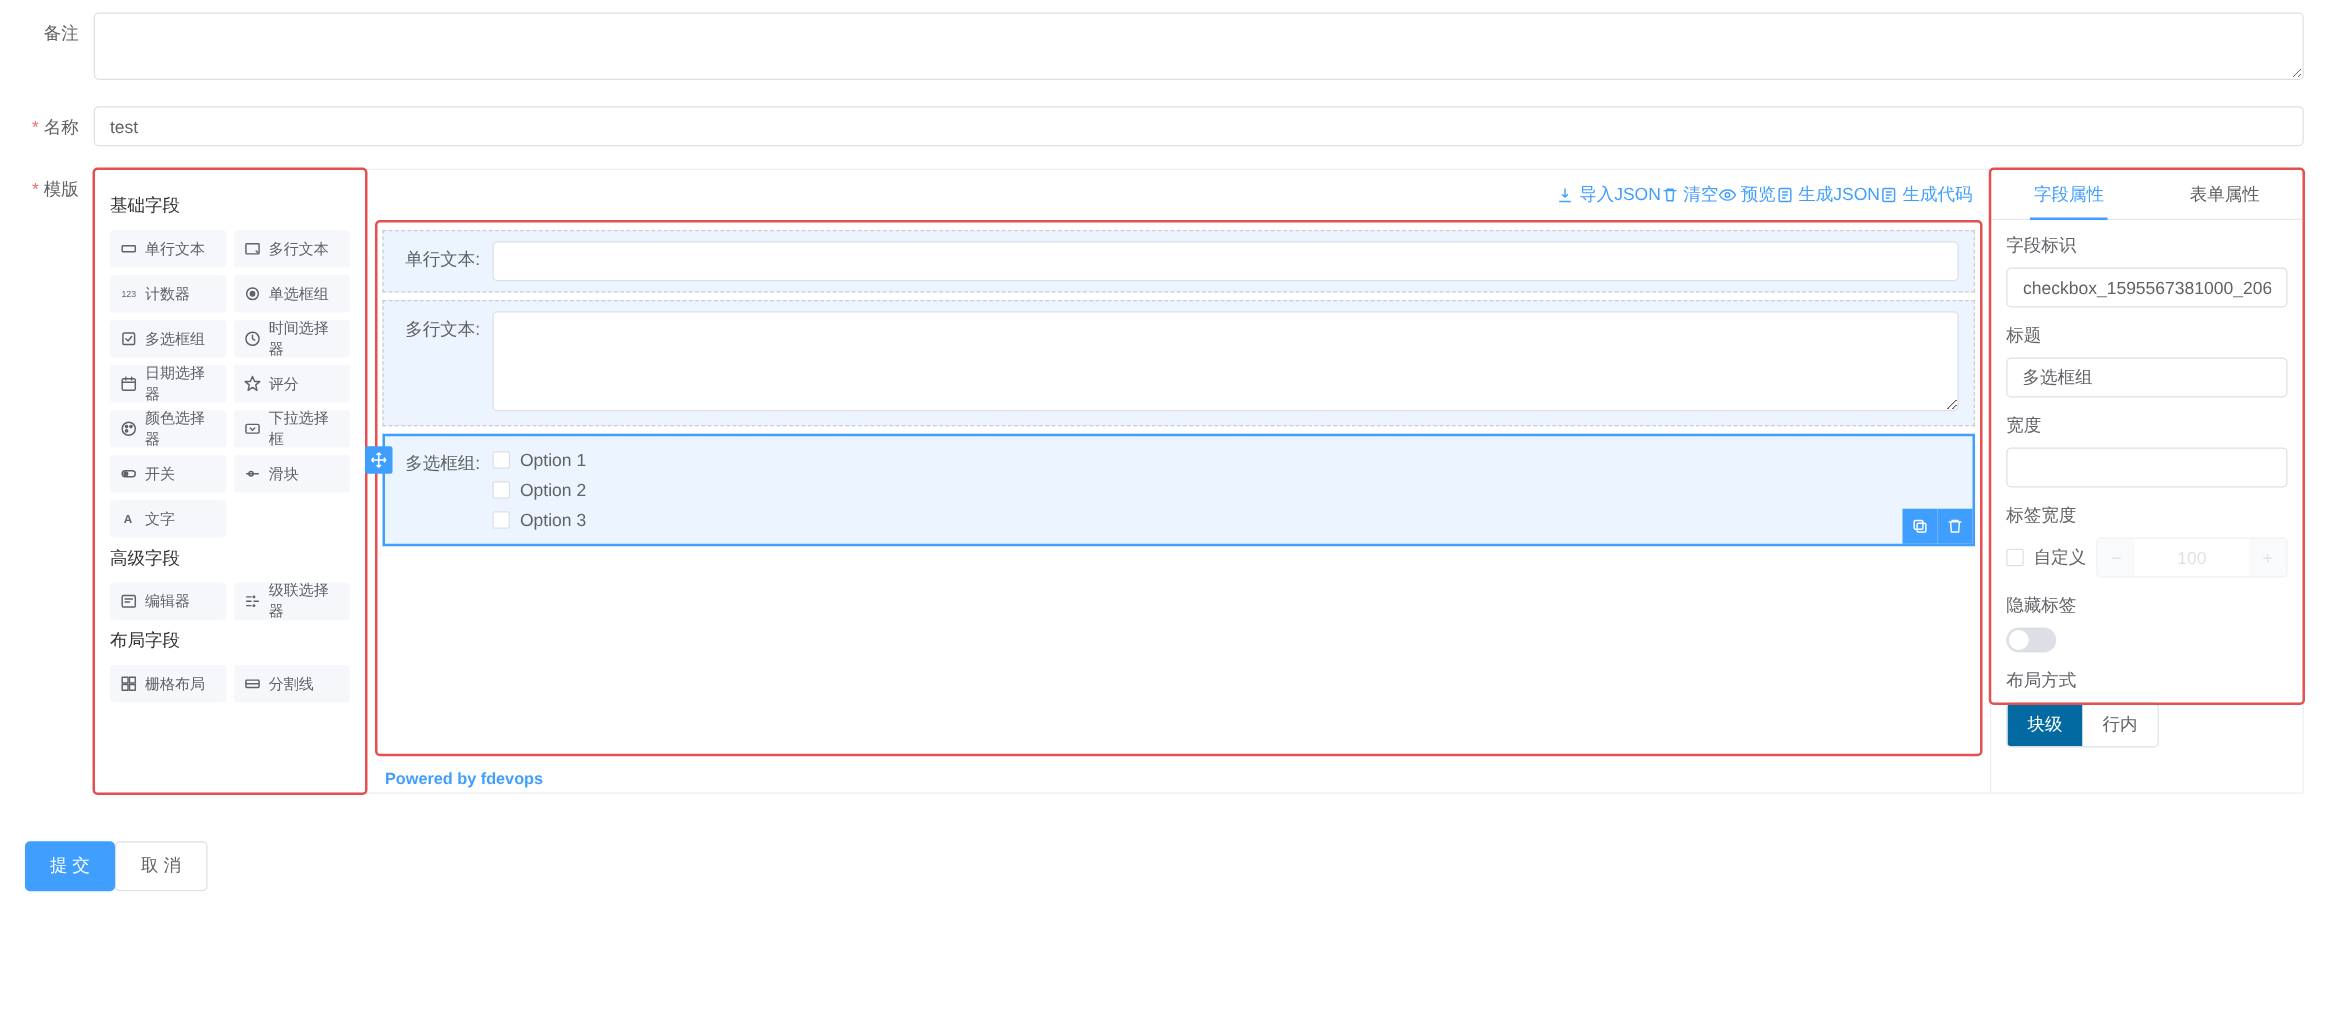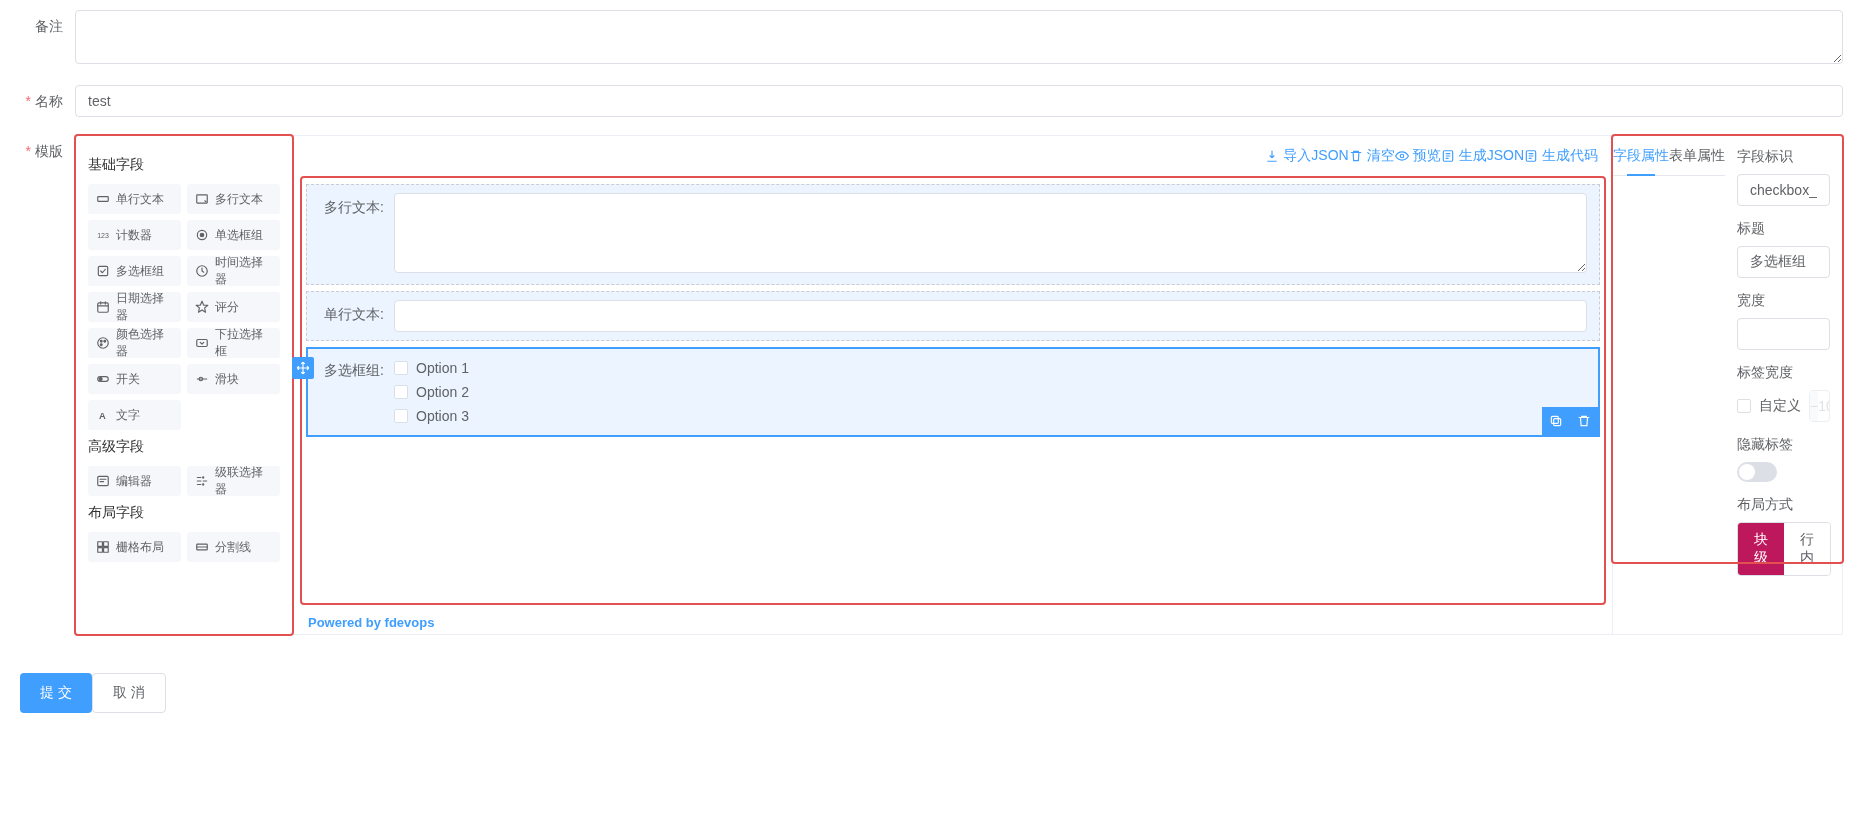--- a/index.html
+++ b/index.html
@@ -36,38 +36,38 @@
 .fcontrol input.text-input { height: 32px; }
 .fcontrol textarea { width: 100%; height: 80px; border: 1px solid #dcdfe6; border-radius: 4px; padding: 6px 10px; font-size: 14px; outline: none; resize: vertical; background: #fff; }
 
 .drag-handle { position: absolute; left: -16px; top: 8px; width: 22px; height: 22px; background: #409eff; color: #fff; display: flex; align-items: center; justify-content: center; border-radius: 2px; }
 .sel-actions { position: absolute; right: 0; bottom: 0; display: flex; }
 .sel-actions .act { width: 28px; height: 28px; background: #409eff; color: #fff; display: flex; align-items: center; justify-content: center; cursor: pointer; }
 
 .checkbox-row { display: flex; align-items: center; gap: 8px; padding: 4px 0; font-size: 14px; color: #606266; }
 .cb { width: 14px; height: 14px; border: 1px solid #dcdfe6; border-radius: 2px; background: #fff; }
 
-.props { width: 230px; border-left: 1px solid #ebeef5; position: relative; display: flex; flex-direction: row; }
+.props { width: 250px; border-left: 1px solid #ebeef5; position: relative; display: flex; flex-direction: column; }
 .props-highlight { position: absolute; inset: -2px -2px -2px -2px; border: 2px solid #e35050; border-radius: 4px; pointer-events: none; top: -2px; bottom: 70px; }
 .tabs { display: flex; height: 40px; border-bottom: 1px solid #e4e7ed; }
 .tab { flex: 1; display: flex; align-items: center; justify-content: center; font-size: 14px; color: #606266; cursor: pointer; position: relative; }
 .tab.active { color: #409eff; }
 .tab.active::after { content: ""; position: absolute; bottom: -1px; left: 25%; right: 25%; height: 2px; background: #409eff; }
 .props-body { padding: 12px; overflow-y: auto; flex: 1; }
 .prop-item { margin-bottom: 14px; }
 .prop-label { font-size: 14px; color: #606266; margin-bottom: 8px; }
 .inline-cb { display: flex; align-items: center; gap: 8px; }
 .num-wrap { display: flex; align-items: center; border: 1px solid #dcdfe6; border-radius: 4px; height: 32px; overflow: hidden; flex: 1; opacity: 0.5; }
 .num-wrap .btn { width: 30px; height: 100%; background: #f5f7fa; display: flex; align-items: center; justify-content: center; color: #c0c4cc; cursor: pointer; }
 .num-wrap .val { flex: 1; text-align: center; color: #c0c4cc; }
 .switch { width: 40px; height: 20px; background: #dcdfe6; border-radius: 10px; position: relative; cursor: pointer; }
 .switch::after { content: ""; position: absolute; width: 16px; height: 16px; background: #fff; border-radius: 50%; top: 2px; left: 2px; }
 .layout-btns { display: flex; border: 1px solid #dcdfe6; border-radius: 4px; overflow: hidden; width: fit-content; }
 .layout-btns .lbtn { padding: 8px 16px; font-size: 14px; cursor: pointer; }
-.layout-btns .lbtn.active { background: #be185d; color: #fff; }
+.layout-btns .lbtn.active { background: #0369a1; color: #fff; }
 .layout-btns .lbtn:not(.active) { background: #fff; color: #606266; }
 
 .footer-link { text-align: left; padding: 10px 14px 4px; font-size: 13px; }
 .footer-link a { color: #409eff; text-decoration: none; font-weight: 600; }
 
 .bottom-actions { display: flex; justify-content: flex-start; padding: 20px 0; }
 .btn-primary { background: #409eff; color: #fff; border: none; border-radius: 4px; padding: 10px 20px; font-size: 14px; cursor: pointer; }
 .btn-default { background: #fff; color: #606266; border: 1px solid #dcdfe6; border-radius: 4px; padding: 10px 20px; font-size: 14px; cursor: pointer; }
 
 svg { display: block; }
@@ -295,26 +295,26 @@
                   <rect x="4" y="3" width="16" height="18" rx="2"></rect>
                   <path d="M8 8h8M8 12h8M8 16h5"></path>
                 </svg>
                 <span>生成代码</span>
               </span>
           </div>
           <div class="canvas-area">
             <div class="canvas-highlight"></div>
             <div class="canvas-inner" id="canvas-inner">
                 <div class="field-block hover">
+                  <div class="flabel">单行文本:</div>
+                  <div class="fcontrol"><input class="text-input" style=""></div>
+                </div>
+                <div class="field-block hover">
                   <div class="flabel">多行文本:</div>
                   <div class="fcontrol"><textarea style=""></textarea></div>
-                </div>
-                <div class="field-block hover">
-                  <div class="flabel">单行文本:</div>
-                  <div class="fcontrol"><input class="text-input" style=""></div>
                 </div>
                 <div class="field-block selected">
                   <div class="drag-handle">
                     <svg width="14" height="14" viewBox="0 0 24 24" fill="none" stroke="#fff" stroke-width="2">
                       <path d="M12 2v20M2 12h20M12 2l-3 3M12 2l3 3M12 22l-3-3M12 22l3-3M2 12l3-3M2 12l3 3M22 12l-3-3M22 12l-3 3"></path>
                     </svg>
                   </div>
                   <div class="flabel">多选框组:</div>
                   <div class="fcontrol">
                     <div class="checkbox-row">

